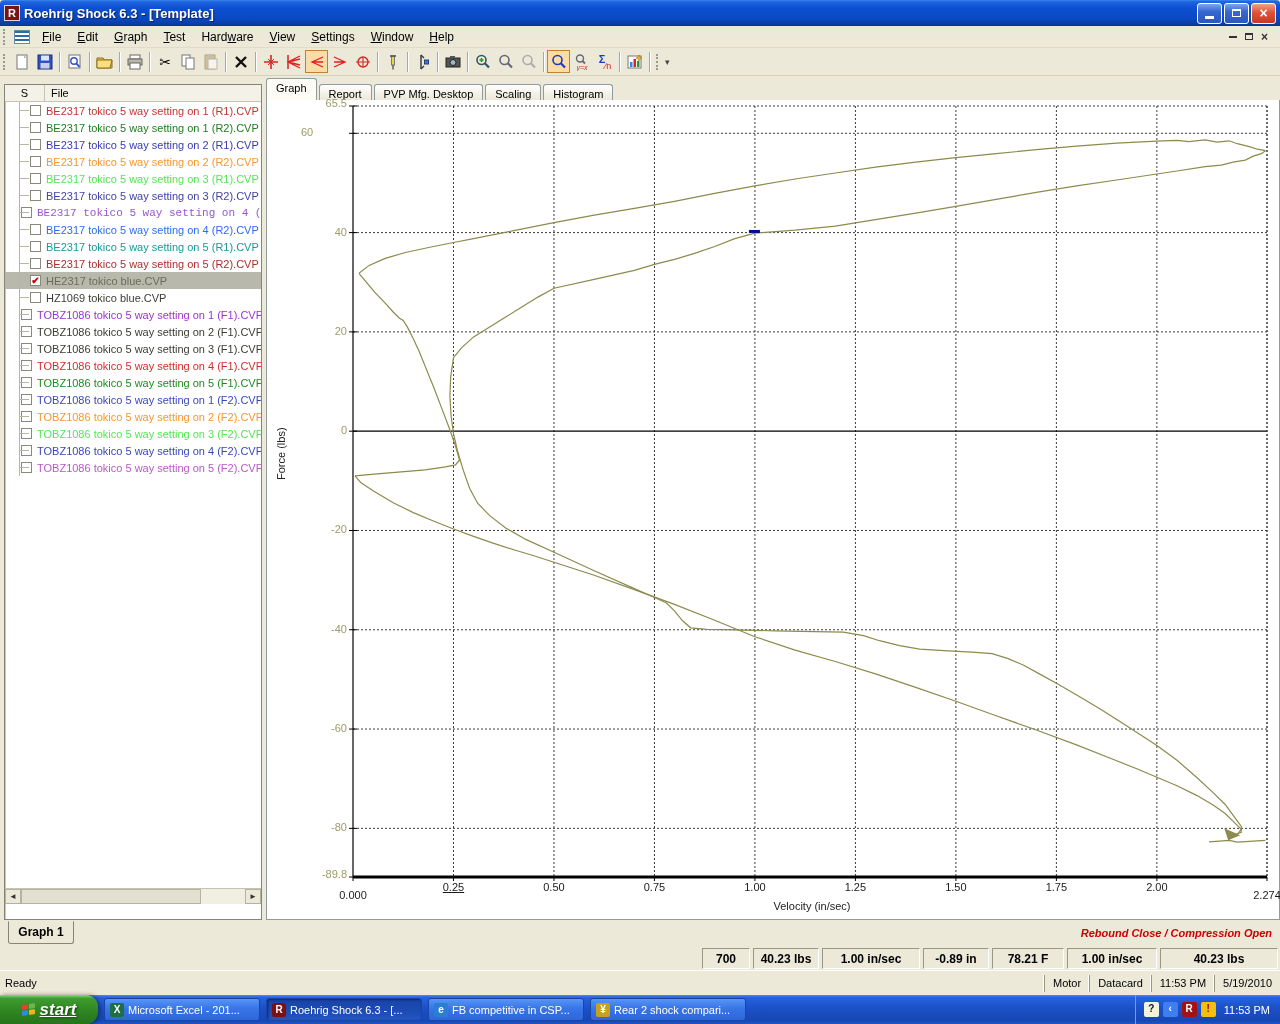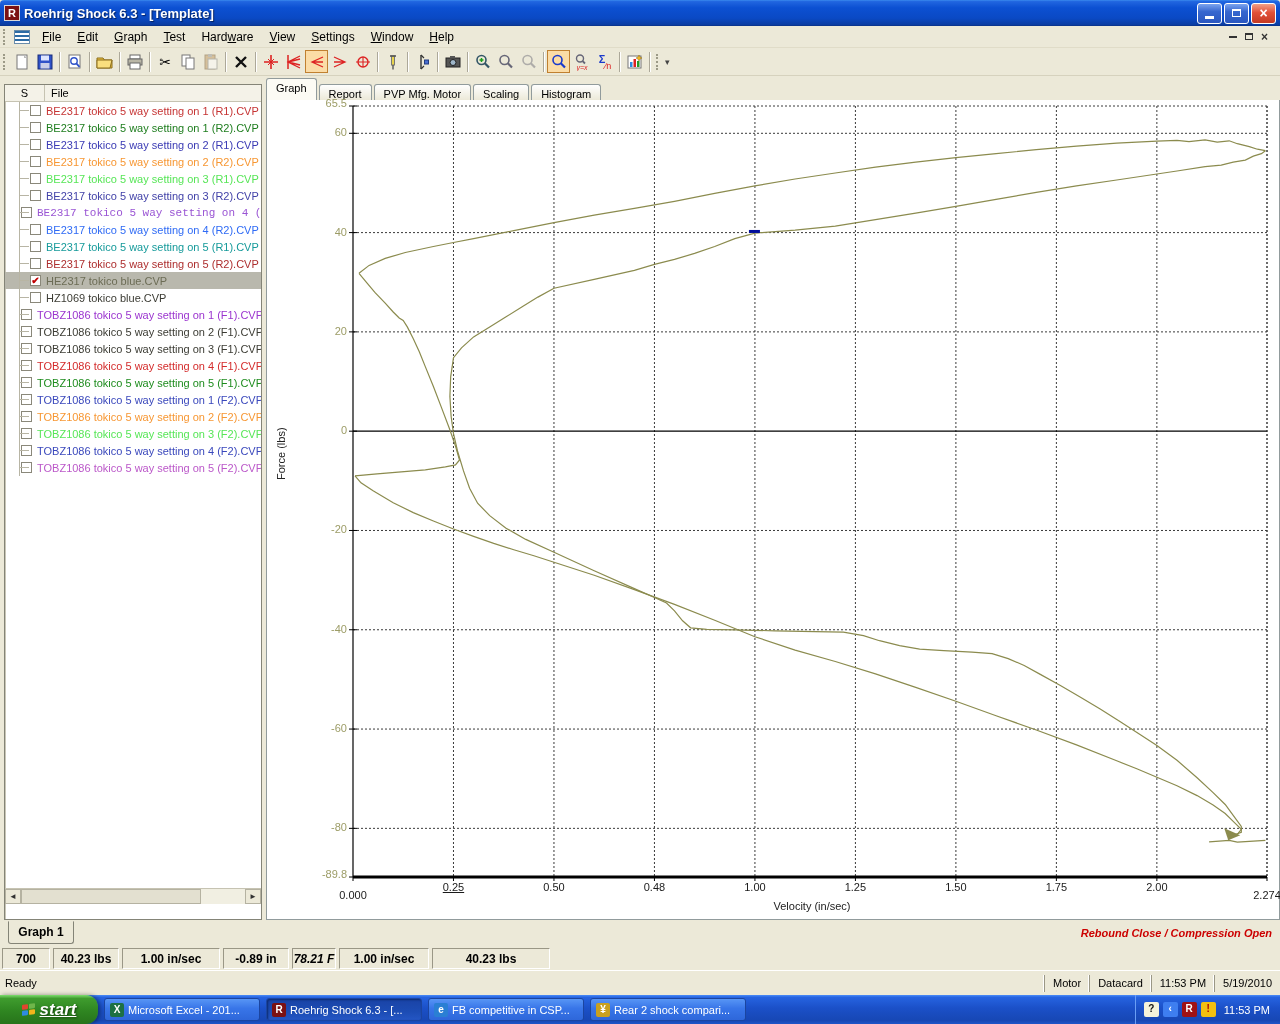--- a/index.html
+++ b/index.html
@@ -74,21 +74,21 @@
   .chartarea { left:266px; top:100px; width:1014px; height:820px; background:#fff; border:1px solid #919b9c; border-top:none; }
   .ylab { position:absolute; width:80px; text-align:right; font-size:11px; color:#9c9c66; }
   .xlab { position:absolute; width:60px; text-align:center; font-size:11px; color:#1a1a1a; }
   .axis-title-y { position:absolute; left:8px; top:380px; font-size:11px; color:#222;
     transform:rotate(-90deg); transform-origin:left top; white-space:nowrap; }
   .axis-title-x { position:absolute; left:420px; top:800px; width:250px; text-align:center; font-size:11px; color:#222; }
 
   .annotation { top:927px; right:8px; color:#cc0000; font-size:11px; font-style:italic; font-weight:bold; }
 
   
-  .status1 { left:0; top:946px; width:1280px; height:24px; background:#ece9d8; display:flex; gap:3px; padding:2px 2px 1px 2px; }
+  .status1 { left:0; top:946px; width:1280px; height:24px; background:#ece9d8; display:flex; gap:3px; padding:2px 2px 1px 2px;justify-content:flex-end; }
   .scell { border:1px solid; border-color:#9a9786 #fff #fff #9a9786; background:#ece9d8;
     font-size:12px; font-weight:bold; display:flex; align-items:center; justify-content:center; white-space:nowrap; overflow:hidden; }
   .scell.pathcell { flex:1; justify-content:flex-start; padding-left:6px; }
   .status2 { left:0; top:970px; width:1280px; height:25px; background:#ece9d8; display:flex; align-items:center;
     border-top:1px solid #fff; font-size:11px; }
   .ready { padding-left:5px; flex:1; }
   .s2cell { border-left:1px solid #9a9786; box-shadow:-1px 0 0 #fff; padding:0 8px; height:17px; line-height:17px; white-space:nowrap; }
 
   
   .taskbar { left:0; top:995px; width:1280px; height:29px;
@@ -497,21 +497,21 @@
     <span class="sthumb"></span>
     <span class="sarrow" style="margin-left:auto">►</span>
   </div>
 </div>
 
 <div class="abs graph1tab">Graph 1</div>
 
 <div class="abs tabsrow" id="tabsrow">
     <span class="gtab active">Graph</span>
     <span class="gtab">Report</span>
-    <span class="gtab">PVP Mfg. Motor</span>
+    <span class="gtab">PVP Mfg. Desktop</span>
     <span class="gtab">Scaling</span>
     <span class="gtab">Histogram</span>
   </div>
 <div class="abs chartarea" id="chartArea">
   <div class="axis-title-y">Force (lbs)</div>
   <div class="axis-title-x">Velocity (in/sec)</div>
 <svg width="1012" height="818" style="position:absolute;left:0;top:0">
       <line x1="86" y1="777" x2="86" y2="781" stroke="#000" stroke-width="1"></line>
       <line x1="186.48372911169744" y1="6" x2="186.48372911169744" y2="777" stroke="#3a3a3a" stroke-width="1" stroke-dasharray="2 2"></line>
       <line x1="186.48372911169744" y1="777" x2="186.48372911169744" y2="781" stroke="#000" stroke-width="1"></line>
@@ -555,49 +555,49 @@
       <line x1="86" y1="777" x2="1000" y2="777" stroke="#000" stroke-width="3"></line>
       <polyline points="92.0,173.3 102.1,165.4 118.2,158.4 138.3,152.5 166.4,146.5 186.5,142.5 206.6,138.6 246.8,130.6 287.0,122.7 327.2,115.2 367.4,108.3 407.5,101.3 447.7,93.4 487.9,85.9 528.1,79.0 568.3,73.0 608.5,67.1 648.7,62.1 688.9,57.6 729.1,53.7 769.3,49.7 809.5,46.2 849.7,43.2 889.9,41.2 910.0,40.3 922.0,41.7 938.1,39.8 950.2,42.2 962.2,40.8 970.3,43.7 982.3,46.7 990.4,49.2 998.4,50.7" fill="none" stroke="#8b8b4e" stroke-width="1.2"></polyline>
       <polyline points="998.4,50.7 994.4,53.7 986.3,56.1 978.3,60.1 966.2,62.1 954.2,65.1 938.1,66.6 910.0,71.0 889.9,74.0 849.7,80.0 809.5,85.9 769.3,92.4 729.1,99.3 688.9,106.3 648.7,113.2 608.5,119.7 568.3,126.1 528.1,130.1 487.9,133.1 467.8,138.6 447.7,146.5 427.6,153.4 407.5,159.4 387.5,164.4 367.4,170.3 327.2,179.3 287.0,188.2 270.9,197.1 254.8,207.1 238.7,217.0 222.7,226.9 206.6,236.9 194.5,247.8 186.5,257.7 183.7,276.6 182.9,296.4 184.1,316.3 186.5,333.7 190.5,351.0 196.5,370.9 202.6,388.3 210.6,403.2 222.7,415.6 238.7,428.0 258.8,439.4 287.0,452.3 327.2,470.7 367.4,488.6 387.5,497.5 399.5,503.0 407.5,510.9 415.6,520.8 423.6,527.8 439.7,529.3 467.8,529.8 508.0,530.8 548.2,531.7 576.4,532.2 596.5,535.7 612.5,540.7 632.6,545.7 652.7,549.1 676.8,550.6 705.0,552.1 725.1,553.6 741.2,558.6 757.2,565.5 773.3,574.4 793.4,585.4 813.5,597.3 833.6,609.2 853.7,622.1 873.8,635.0 889.9,645.4 910.0,660.3 930.1,677.7 946.1,692.6 958.2,704.5 966.2,715.4 974.3,726.4 974.3,732.3 966.2,735.3" fill="none" stroke="#8b8b4e" stroke-width="1.2"></polyline>
       <polyline points="88.0,375.9 94.0,382.8 106.1,390.8 126.2,402.7 146.3,412.6 166.4,421.0 186.5,429.0 206.6,436.4 226.7,443.4 246.8,449.8 266.9,455.8 287.0,462.2 327.2,475.2 367.4,489.6 407.5,504.4 447.7,520.3 487.9,536.7 528.1,550.1 568.3,561.5 608.5,573.9 648.7,587.4 688.9,601.3 729.1,615.7 769.3,630.0 809.5,644.9 849.7,660.8 869.8,668.8 889.9,677.2 910.0,685.7 930.1,695.6 946.1,705.0 958.2,713.5 966.2,721.4 974.3,729.3 970.3,734.3" fill="none" stroke="#8b8b4e" stroke-width="1.2"></polyline>
       <polyline points="92.0,173.3 100.1,183.2 108.1,192.7 118.2,203.1 126.2,212.0 132.2,218.0 136.2,220.5 140.3,226.9 146.3,238.8 152.3,251.7 158.3,266.6 166.4,286.5 174.4,307.4 182.5,328.7 188.5,346.1 192.5,360.0 188.5,364.9 178.4,366.9 158.3,369.9 134.2,371.9 110.1,373.9 88.0,375.9" fill="none" stroke="#8b8b4e" stroke-width="1.2"></polyline>
       <polyline points="942.1,741.8 962.2,740.3 970.3,742.2 998.4,740.3" fill="none" stroke="#8b8b4e" stroke-width="1.2"></polyline>
       <polygon points="957.2568161829377,728.3045717965227 973.2568161829377,735.3045717965227 961.2568161829377,740.3045717965227" fill="#8b8b4e"></polygon>
       <line x1="481.93491644678977" y1="131.4550547327753" x2="492.93491644678977" y2="131.4550547327753" stroke="#000d9b" stroke-width="3"></line>
     </svg>
     <div class="ylab" style="left: 0px; top: -3px;">65.5</div>
-    <div class="ylab" style="left: 0px; top: 26.3052px;">60</div>
+    <div class="ylab" style="left: 0px; top: 26.3052px; text-align: center;">60</div>
     <div class="ylab" style="left: 0px; top: 125.597px;">40</div>
     <div class="ylab" style="left: 0px; top: 224.889px;">20</div>
     <div class="ylab" style="left: 0px; top: 324.18px;">0</div>
     <div class="ylab" style="left: 0px; top: 423.472px;">-20</div>
     <div class="ylab" style="left: 0px; top: 522.764px;">-40</div>
     <div class="ylab" style="left: 0px; top: 622.055px;">-60</div>
     <div class="ylab" style="left: 0px; top: 721.347px;">-80</div>
     <div class="ylab" style="left: 0px; top: 768px;">-89.8</div>
     <div class="xlab" style="left: 56px; top: 789px;">0.000</div>
     <div class="xlab" style="left: 156.484px; top: 781px; text-decoration: underline;">0.25</div>
     <div class="xlab" style="left: 256.967px; top: 781px;">0.50</div>
-    <div class="xlab" style="left: 357.451px; top: 781px;">0.48</div>
+    <div class="xlab" style="left: 357.451px; top: 781px;">0.75</div>
     <div class="xlab" style="left: 457.935px; top: 781px;">1.00</div>
     <div class="xlab" style="left: 558.419px; top: 781px;">1.25</div>
     <div class="xlab" style="left: 658.902px; top: 781px;">1.50</div>
     <div class="xlab" style="left: 759.386px; top: 781px;">1.75</div>
     <div class="xlab" style="left: 859.87px; top: 781px;">2.00</div>
     <div class="xlab" style="left: 970px; top: 789px;">2.274</div>
   </div>
 
 <div class="abs annotation">Rebound Close / Compression Open</div>
 
 <div class="abs status1" id="status1">
     <div class="scell" style="width: 48px;">700</div>
     <div class="scell" style="width: 66px;">40.23 lbs</div>
     <div class="scell" style="width: 98px;">1.00 in/sec</div>
     <div class="scell" style="width: 66px;">-0.89 in</div>
-    <div class="scell" style="width: 44px; font-style: italic;">78.21 F</div>
+    <div class="scell" style="width: 72px;">78.21 F</div>
     <div class="scell" style="width: 90px;">1.00 in/sec</div>
     <div class="scell" style="width: 118px;">40.23 lbs</div>
   </div>
 
 <div class="abs status2">
   <span class="ready">Ready</span>
   <span id="s2cells" style="display:flex">
       <span class="s2cell">Motor</span>
       <span class="s2cell">Datacard</span>
       <span class="s2cell">11:53 PM</span>

